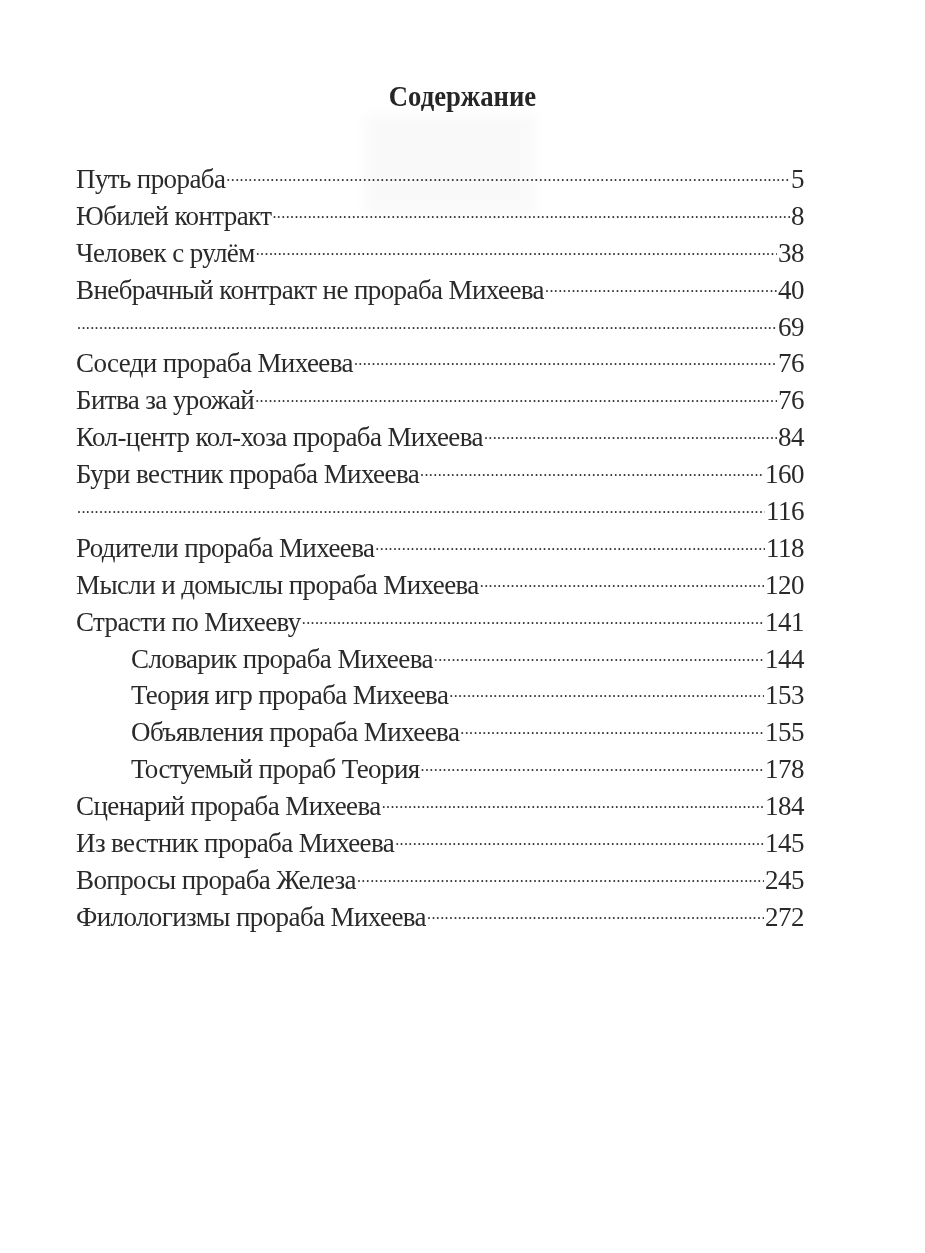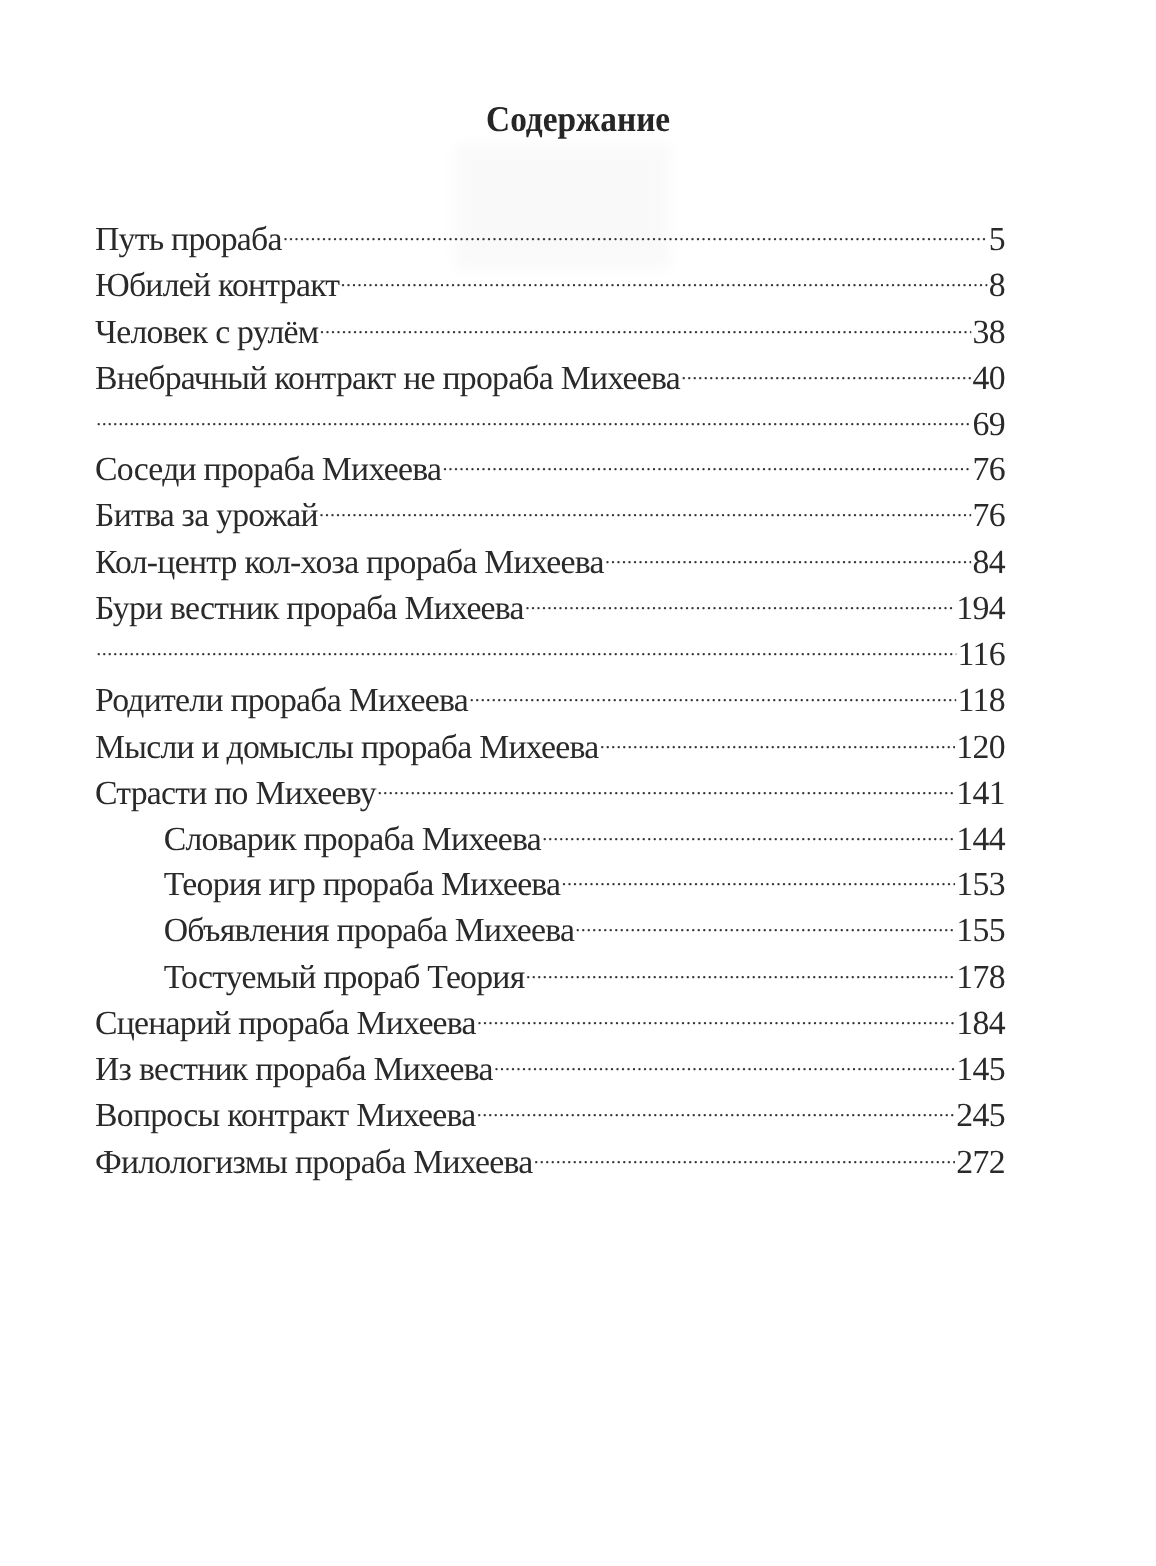--- a/index.html
+++ b/index.html
@@ -15,21 +15,21 @@
     position: absolute;
     top: 80px; left: 0; width: 925px;
     text-align: center;
     font-weight: bold;
     font-size: 29px;
     color: #262626;
     transform: scaleX(0.92);
   }
   .toc {
     position: absolute;
-    top: 173px;
+    top: 161px;
     left: 76px;
     width: 728px;
   }
   .row {
     display: flex;
     align-items: baseline;
     height: 36.9px;
     font-size: 27px;
     white-space: nowrap;
   }
@@ -103,21 +103,21 @@
       <span class="page">76</span>
     </div>
   <div class="row">
       <span class="label">Кол-центр кол-хоза прораба Михеева</span>
       <span class="dots"></span>
       <span class="page">84</span>
     </div>
   <div class="row">
       <span class="label">Бури вестник прораба Михеева</span>
       <span class="dots"></span>
-      <span class="page">194</span>
+      <span class="page">160</span>
     </div>
   <div class="row">
       <span class="dots"></span>
       <span class="page">116</span>
     </div>
   <div class="row">
       <span class="label">Родители прораба Михеева</span>
       <span class="dots"></span>
       <span class="page">118</span>
     </div>
@@ -155,21 +155,21 @@
       <span class="label">Сценарий прораба Михеева</span>
       <span class="dots"></span>
       <span class="page">184</span>
     </div>
   <div class="row">
       <span class="label">Из вестник прораба Михеева</span>
       <span class="dots"></span>
       <span class="page">145</span>
     </div>
   <div class="row">
-      <span class="label">Вопросы контракт Михеева</span>
+      <span class="label">Вопросы прораба Железа</span>
       <span class="dots"></span>
       <span class="page">245</span>
     </div>
   <div class="row">
       <span class="label">Филологизмы прораба Михеева</span>
       <span class="dots"></span>
       <span class="page">272</span>
     </div>
 </div>
 

